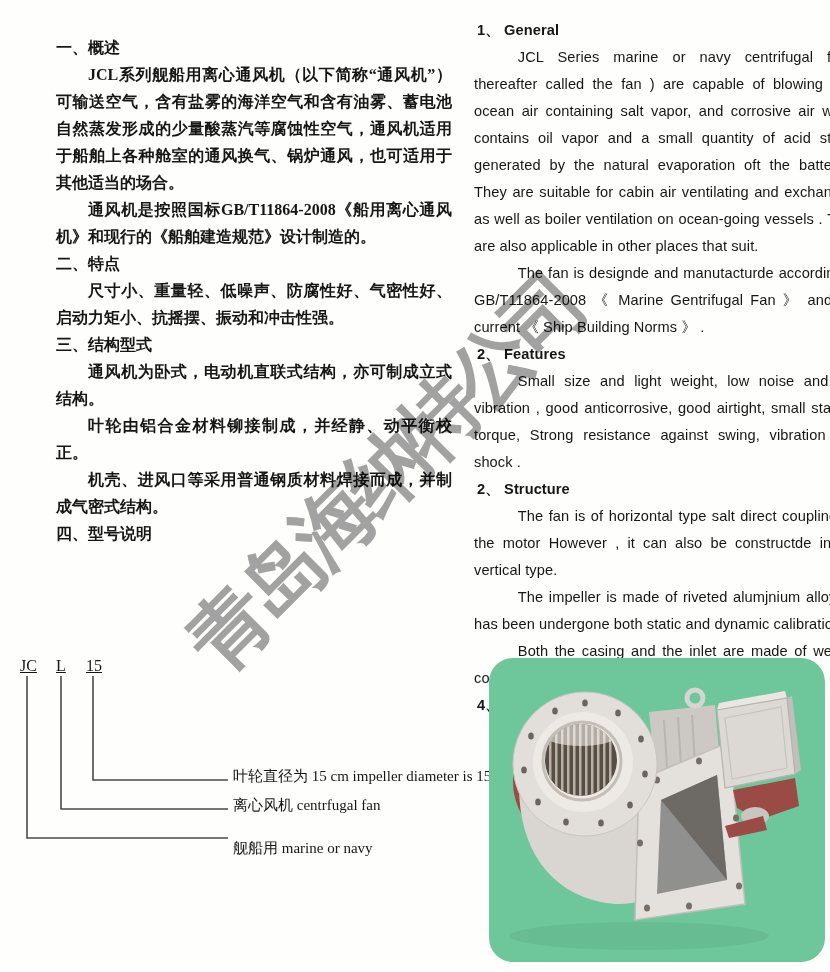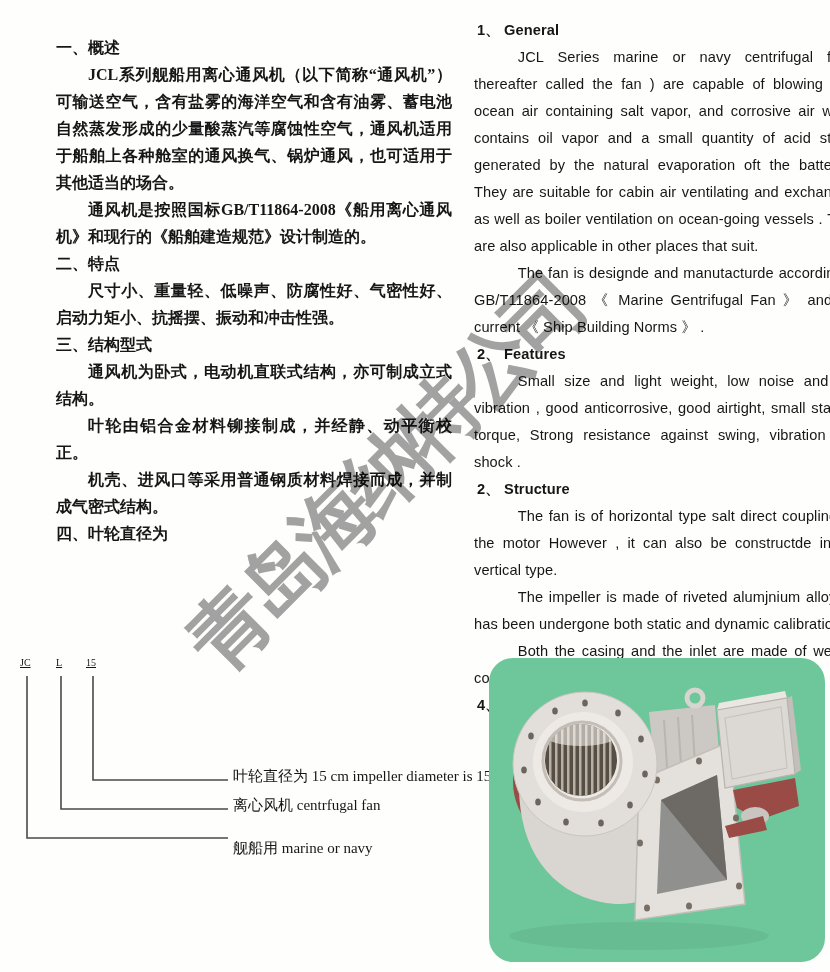--- a/index.html
+++ b/index.html
@@ -22,21 +22,21 @@
   
   .watermark{
     position:absolute;left:118px;top:398px;width:580px;z-index:5;
     transform:rotate(-45deg);transform-origin:50% 50%;
     font-family:"Liberation Sans",sans-serif;font-weight:700;
     font-size:80px;letter-spacing:-6px;white-space:nowrap;
     color:#8f8f8f;opacity:.82;mix-blend-mode:multiply;pointer-events:none;
   }
   
   .diagram{position:absolute;left:0;top:653px;width:480px;height:200px;font-weight:500;}
-  .diagram .code{position:absolute;top:4px;font-size:10px;text-decoration:underline;
+  .diagram .code{position:absolute;top:4px;font-size:16px;text-decoration:underline;
                  font-family:"Liberation Serif",serif;}
   .diagram .c1{left:20px;} .diagram .c2{left:56px;} .diagram .c3{left:86px;}
   .diagram svg{position:absolute;left:0;top:0;}
   .dlabel{position:absolute;left:233px;font-size:15px;white-space:nowrap;
           font-family:"Liberation Serif",serif;}
   .l1{top:114px;} .l2{top:143px;} .l3{top:186px;}
   
   .photo{position:absolute;left:489px;top:658px;z-index:6;}
 </style>
 </head>
@@ -50,21 +50,21 @@
     <p class="mt-blank">通风机是按照国标GB/T11864-2008《船用离心通风机》和现行的《船舶建造规范》设计制造的。</p>
 
     <h3 class="mt-head2">二、特点</h3>
     <p>尺寸小、重量轻、低噪声、防腐性好、气密性好、启动力矩小、抗摇摆、振动和冲击性强。</p>
 
     <h3 class="mt-head3">三、结构型式</h3>
     <p>通风机为卧式，电动机直联式结构，亦可制成立式结构。</p>
     <p>叶轮由铝合金材料铆接制成，并经静、动平衡校正。</p>
     <p>机壳、进风口等采用普通钢质材料焊接而成，并制成气密式结构。</p>
 
-    <h3>四、叶轮直径为</h3>
+    <h3>四、型号说明</h3>
   </div>
 
   <div class="col col-right">
     <h3>1、 General</h3>
     <p>JCL Series marine or navy centrifugal fans( thereafter called the fan ) are capable of blowing air , ocean air containing salt vapor, and corrosive air which contains oil vapor and a small quantity of acid steam generated by the natural evaporation oft the batteries. They are suitable for cabin air ventilating and exchanging as well as boiler ventilation on ocean-going vessels . They are also applicable in other places that suit.</p>
     <p>The fan is designde and manutacturde according to GB/T11864-2008 《 Marine Gentrifugal Fan 》 and the current 《 Ship Building Norms 》 .</p>
 
     <h3>2、 Features</h3>
     <p>Small size and light weight, low noise and low vibration , good anticorrosive,  good airtight,  small starting torque,  Strong resistance against swing, vibration and shock .</p>
 

